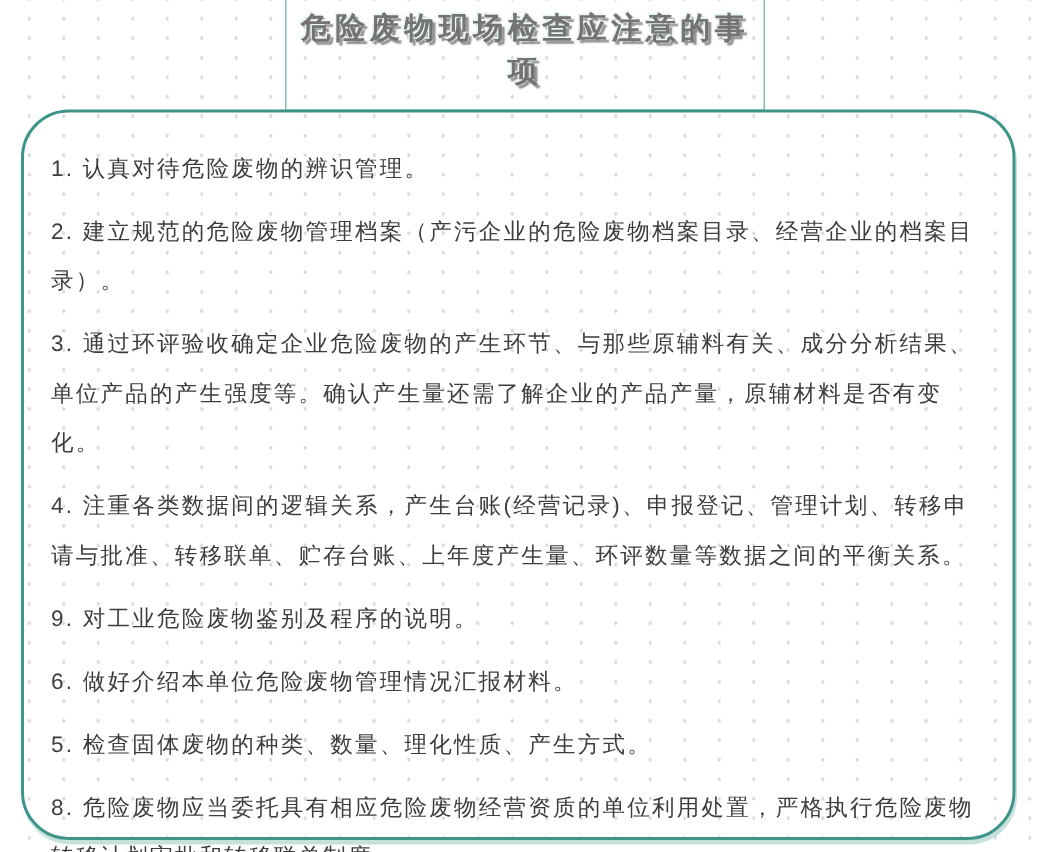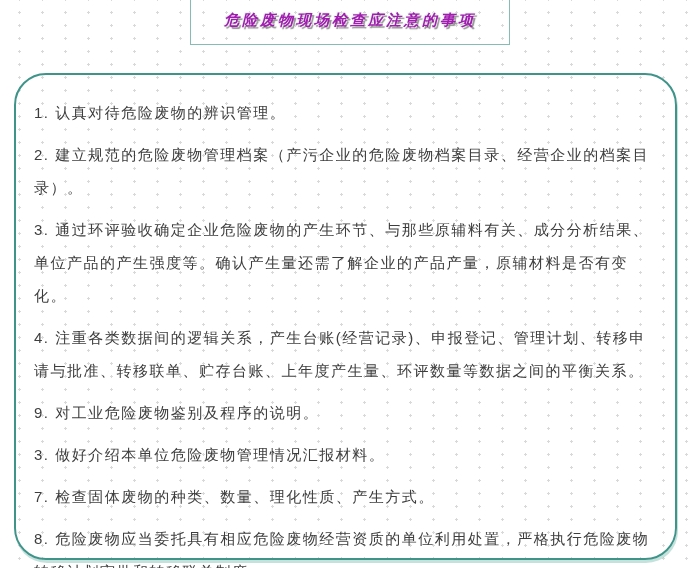--- a/index.html
+++ b/index.html
@@ -24,24 +24,23 @@
     left: 190px;
     top: -14px;
     width: 320px;
     box-sizing: border-box;
     border: 1px solid #85bcb3;
     padding: 18px 9px 10px 9px;
     text-align: center;
     background: transparent;
   }
   .title-text {
-    font-size: 15px;
+    font-size: 20px;
     font-weight: bold;
-    font-style: italic;
-    color: #a21caf;
+    color: #737373;
     letter-spacing: 3px;
     line-height: 29px;
     text-shadow: -1px -1px 0 #eaf6f3, 2px 2px 1px #8f8f8f;
   }
 
   
   .content-box {
     position: absolute;
     left: 14px;
     top: 73px;
@@ -69,16 +68,16 @@
 <div class="title-box">
   <div class="title-text">危险废物现场检查应注意的事项</div>
 </div>
 
 <div class="content-box">
   <p class="item">1. 认真对待危险废物的辨识管理。</p>
   <p class="item">2. 建立规范的危险废物管理档案（产污企业的危险废物档案目录、经营企业的档案目录）。</p>
   <p class="item">3. 通过环评验收确定企业危险废物的产生环节、与那些原辅料有关、成分分析结果、单位产品的产生强度等。确认产生量还需了解企业的产品产量，原辅材料是否有变化。</p>
   <p class="item">4. 注重各类数据间的逻辑关系，产生台账(经营记录)、申报登记、管理计划、转移申请与批准、转移联单、贮存台账、上年度产生量、环评数量等数据之间的平衡关系。</p>
   <p class="item">9. 对工业危险废物鉴别及程序的说明。</p>
-  <p class="item">3. 做好介绍本单位危险废物管理情况汇报材料。</p>
-  <p class="item">7. 检查固体废物的种类、数量、理化性质、产生方式。</p>
+  <p class="item">6. 做好介绍本单位危险废物管理情况汇报材料。</p>
+  <p class="item">5. 检查固体废物的种类、数量、理化性质、产生方式。</p>
   <p class="item">8. 危险废物应当委托具有相应危险废物经营资质的单位利用处置，严格执行危险废物转移计划审批和转移联单制度。</p>
 </div>
 
 </body></html>

